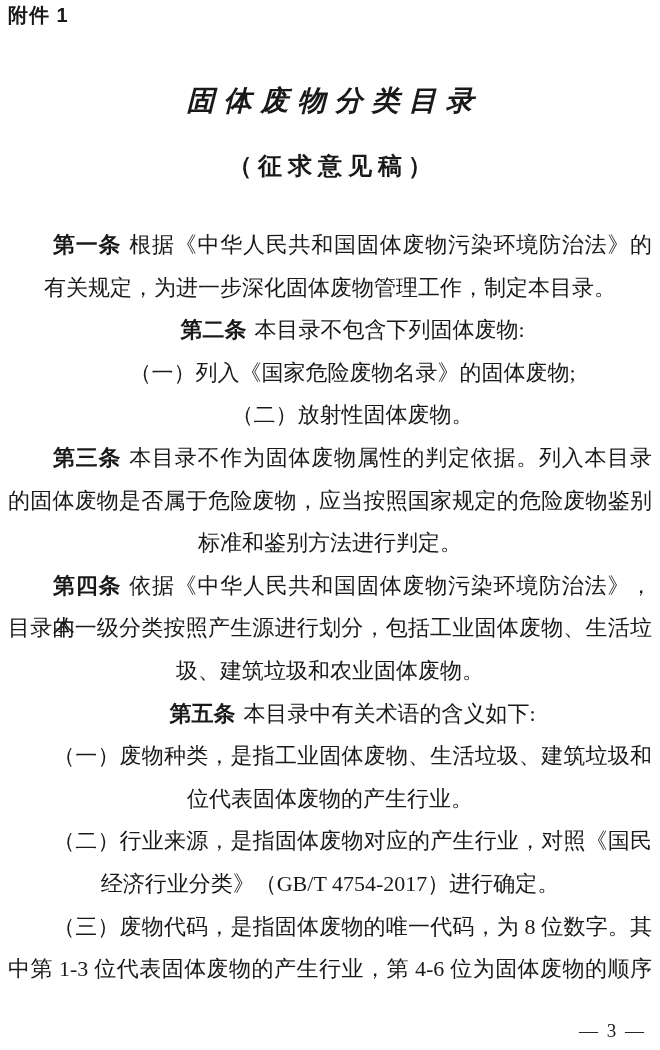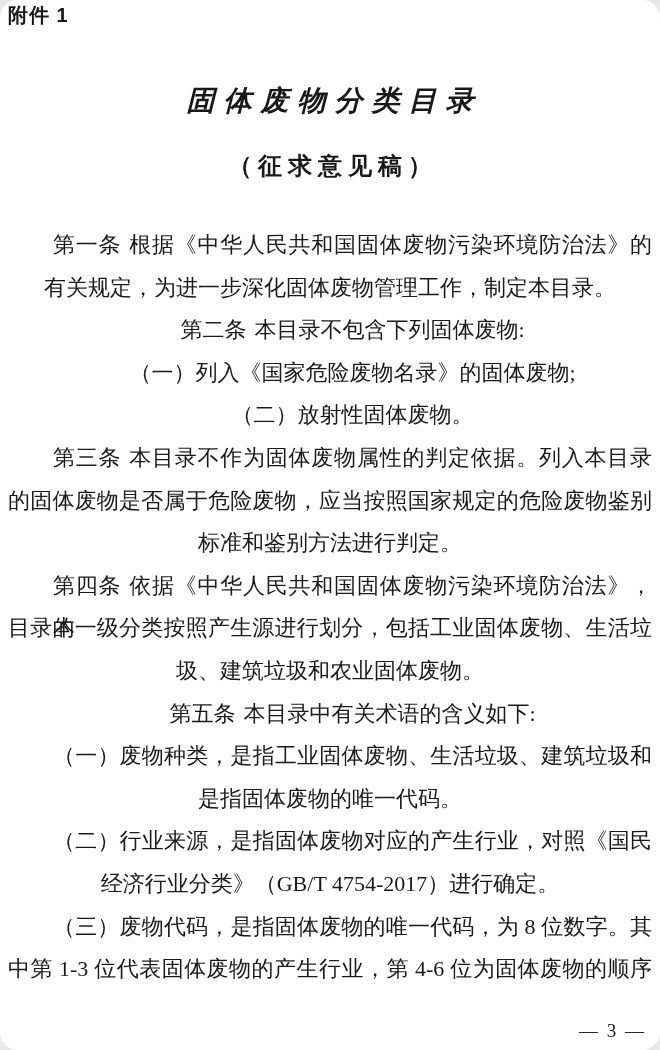--- a/index.html
+++ b/index.html
@@ -9,21 +9,20 @@
   }
   .page {
     position: relative;
     width: 660px;
     height: 1050px;
     margin: 0 auto;
     background: #ffffff;
     color: #191919;
     font-family: "Liberation Serif", "DejaVu Serif", serif;
     overflow: hidden;
-    border-radius: 18px;
   }
   .attachment {
     position: absolute;
     top: 2px;
     left: 8px;
     font-family: "Liberation Sans", "DejaVu Sans", sans-serif;
     font-weight: bold;
     font-size: 20px;
     letter-spacing: 1px;
   }
@@ -66,21 +65,21 @@
   }
   .line.fill {
     white-space: normal;
     text-align: justify;
     text-align-last: justify;
   }
   .line.indent {
     padding-left: 45px;
   }
   .head {
-    font-weight: normal;
+    font-weight: bold;
     margin-right: 8px;
   }
   .page-number {
     position: absolute;
     right: 14px;
     bottom: 8px;
     font-size: 19px;
     letter-spacing: 2px;
   }
 </style>
@@ -102,21 +101,21 @@
     <div class="line indent"><span>（一）列入《国家危险废物名录》的固体废物;</span></div>
     <div class="line indent"><span>（二）放射性固体废物。</span></div>
     <div class="line indent fill"><span class="head">第三条</span><span>本目录不作为固体废物属性的判定依据。列入本目录</span></div>
     <div class="line fill"><span>的固体废物是否属于危险废物，应当按照国家规定的危险废物鉴别</span></div>
     <div class="line"><span>标准和鉴别方法进行判定。</span></div>
     <div class="line indent fill"><span class="head">第四条</span><span>依据《中华人民共和国固体废物污染环境防治法》，本</span></div>
     <div class="line fill"><span>目录的一级分类按照产生源进行划分，包括工业固体废物、生活垃</span></div>
     <div class="line"><span>圾、建筑垃圾和农业固体废物。</span></div>
     <div class="line indent"><span class="head">第五条</span><span>本目录中有关术语的含义如下:</span></div>
     <div class="line indent fill"><span>（一）废物种类，是指工业固体废物、生活垃圾、建筑垃圾和</span></div>
-    <div class="line"><span>是指固体废物的唯一代码。</span></div>
+    <div class="line"><span>位代表固体废物的产生行业。</span></div>
     <div class="line indent fill"><span>（二）行业来源，是指固体废物对应的产生行业，对照《国民</span></div>
     <div class="line"><span>经济行业分类》（GB/T 4754-2017）进行确定。</span></div>
     <div class="line indent fill"><span>（三）废物代码，是指固体废物的唯一代码，为 8 位数字。其</span></div>
     <div class="line fill"><span>中第 1-3 位代表固体废物的产生行业，第 4-6 位为固体废物的顺序</span></div>
   </div>
 
   <div class="page-number">— 3 —</div>
 
 </div>
 

